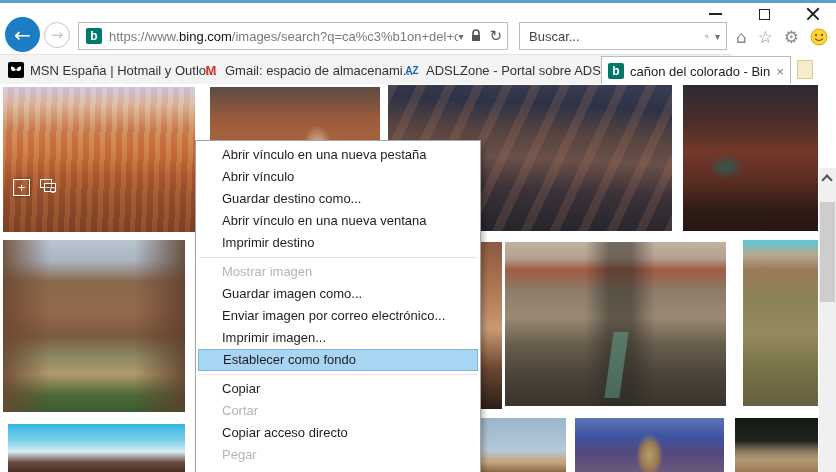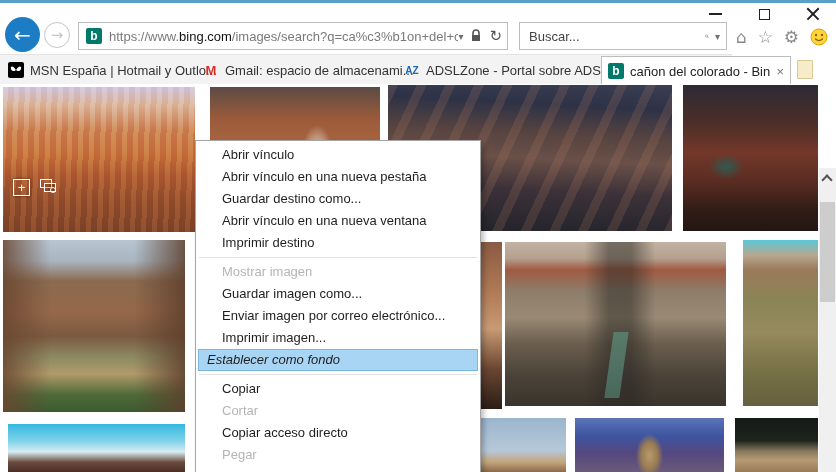--- a/index.html
+++ b/index.html
@@ -92,21 +92,21 @@
   .ov-ic2 { position:relative; width:18px; height:15px; }
   .ov-ic2 .r1 { position:absolute; left:0; top:0; width:12px; height:9px; border:1.6px solid #fff; }
   .ov-ic2 .r2 { position:absolute; left:4px; top:4px; width:12px; height:9px; border:1.6px solid #fff; background:rgba(0,0,0,.2); }
   .ov-ic2 .mag { position:absolute; left:10px; top:8px; width:6px; height:6px; border:1.5px solid #fff; border-radius:50%; }
   .ov-text { position:absolute; left:10px; top:24px; font-size:12px; white-space:nowrap; text-shadow:0 1px 2px rgba(0,0,0,.9),0 0 3px rgba(0,0,0,.7); }
 
   
   .ctx { position:absolute; left:195px; top:56px; width:286px; height:348px; background:#fff; border:1px solid #a6a6a6; box-shadow:3px 3px 5px rgba(0,0,0,.25); padding-top:3px; z-index:30; font-size:13px; color:#1e1e1e; }
   .mi { height:22px; line-height:22px; padding-left:26px; white-space:nowrap; }
   .mi.disabled { color:#b5b5b5; }
-  .mi.hl { background:#a9d5f5; border:1px solid #7ab8e0; margin:0 2px; padding-left:8px; line-height:20px;font-style:italic; }
+  .mi.hl { background:#a9d5f5; border:1px solid #7ab8e0; margin:0 2px; padding-left:24px; line-height:20px; }
   .msep { height:1px; background:#e2e2e2; margin:3px 3px; }
 
   
   .sb { position:absolute; left:819px; top:84px; width:17px; height:388px; background:#f0f0f0; z-index:10; }
   .sb-up { position:absolute; left:4px; top:8px; width:8px; height:8px; border-left:2px solid #555; border-top:2px solid #555; transform:rotate(45deg); }
   .sb-thumb { position:absolute; left:1px; top:34px; width:15px; height:100px; background:#cdcdcd; }
 </style>
 </head>
 <body>
 
@@ -212,22 +212,22 @@
         <span class="ov-ic1">+</span>
         <span class="ov-ic2">
             <span class="r1"></span>
             <span class="r2"></span>
             <span class="mag"></span>
           </span>
       </div>
     </div>
 
     <div class="ctx">
+      <div class="mi">Abrir vínculo en una nueva pestaña</div>
       <div class="mi">Abrir vínculo</div>
-      <div class="mi">Abrir vínculo en una nueva pestaña</div>
       <div class="mi">Guardar destino como...</div>
       <div class="mi">Abrir vínculo en una nueva ventana</div>
       <div class="mi">Imprimir destino</div>
       <div class="msep"></div>
       <div class="mi disabled">Mostrar imagen</div>
       <div class="mi">Guardar imagen como...</div>
       <div class="mi">Enviar imagen por correo electrónico...</div>
       <div class="mi">Imprimir imagen...</div>
       <div class="mi hl">Establecer como fondo</div>
       <div class="msep"></div>

